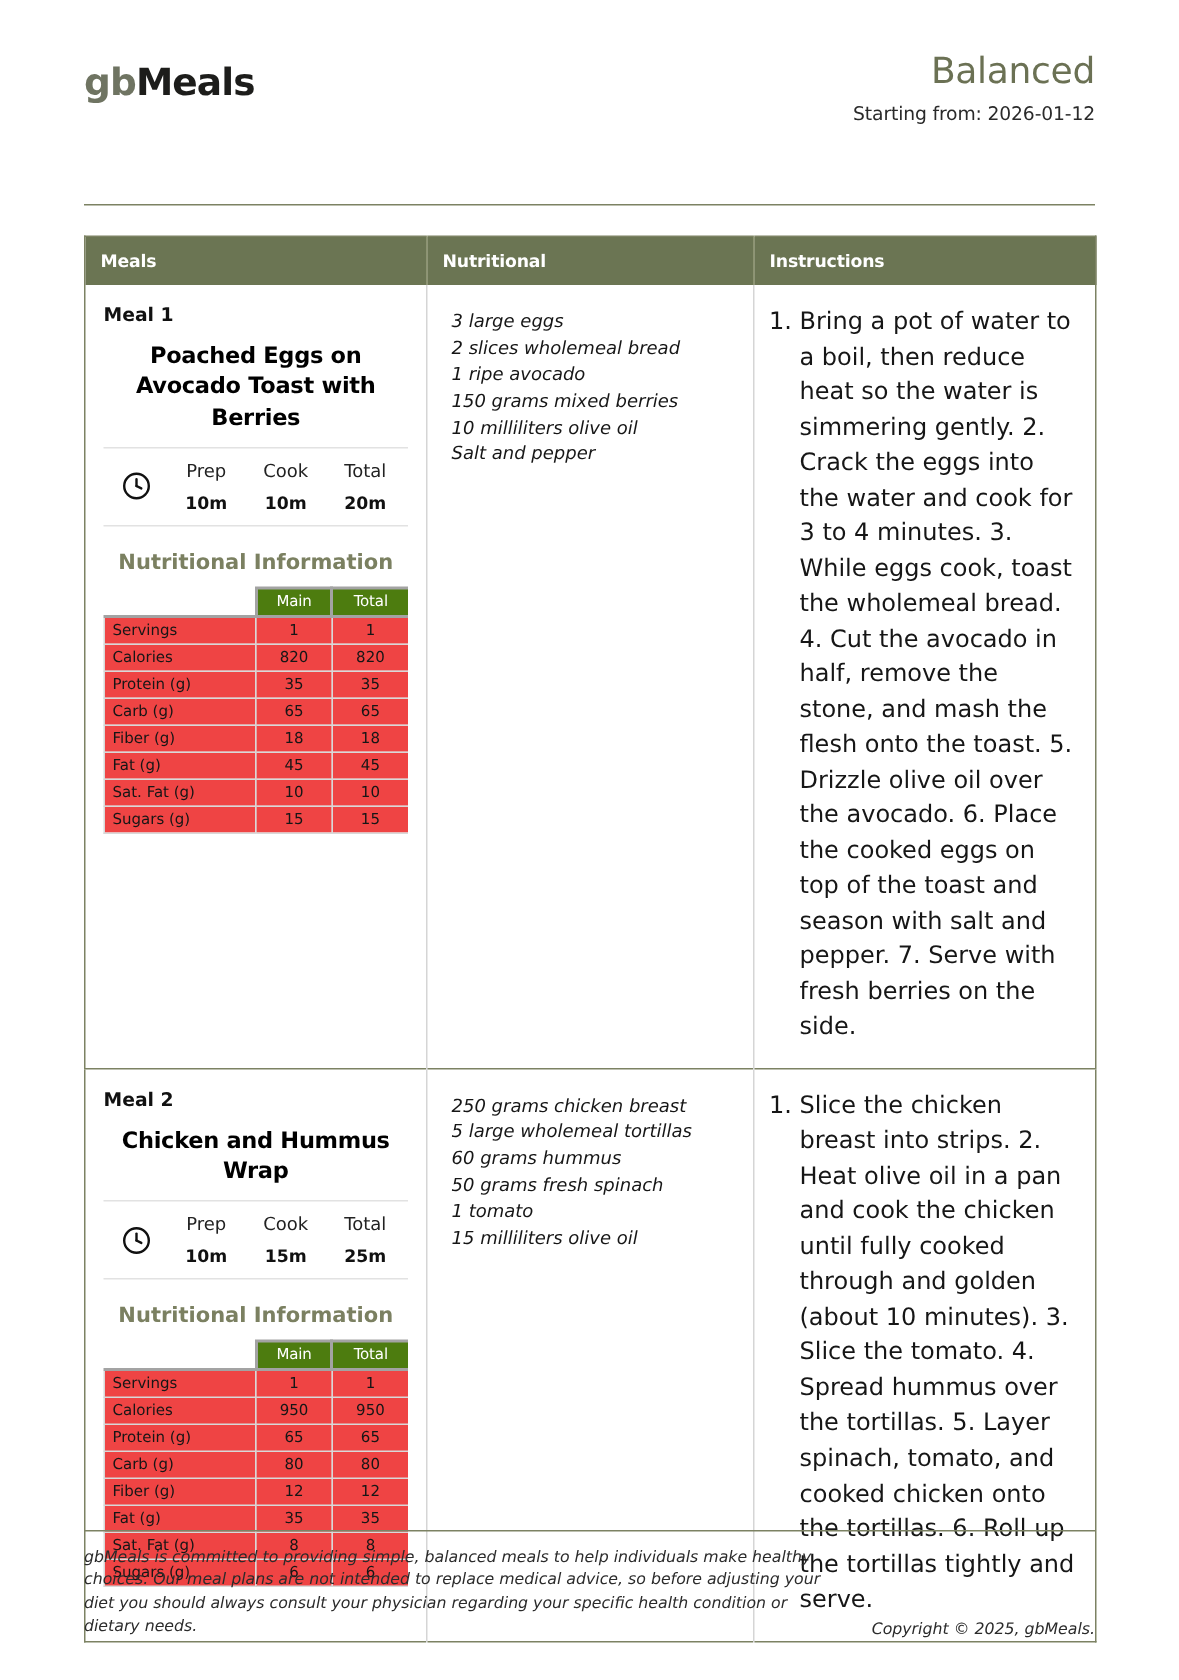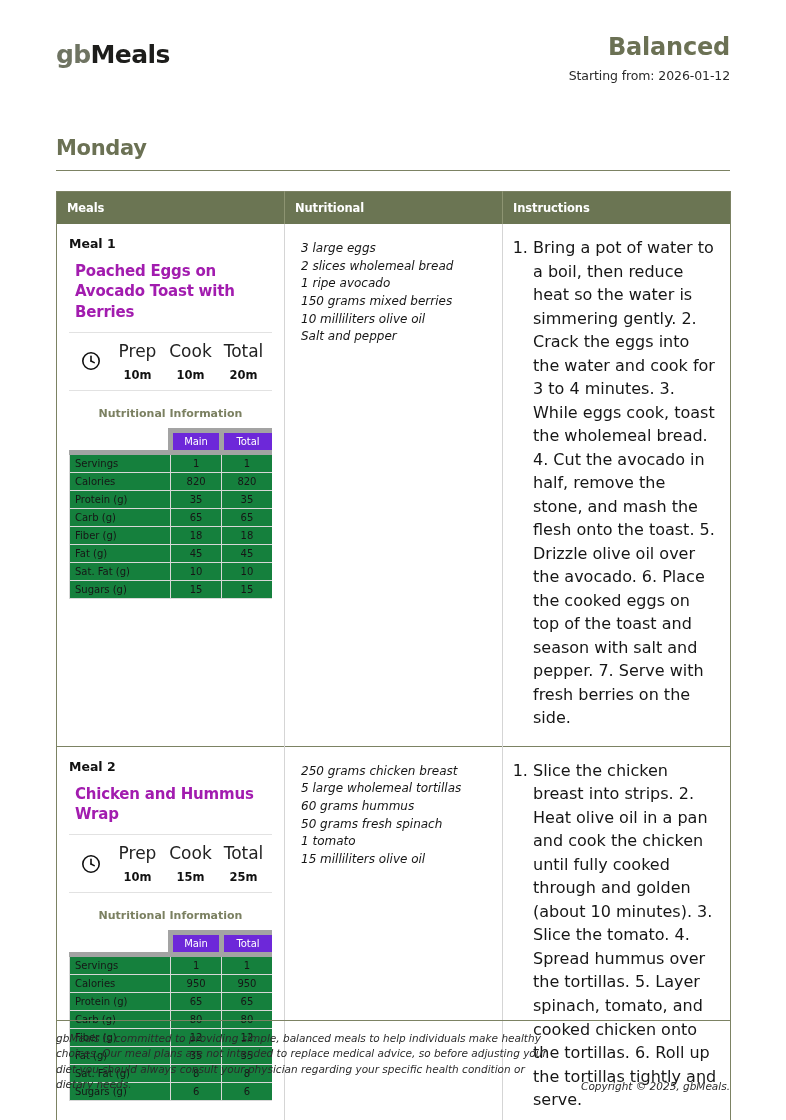--- a/index.html
+++ b/index.html
@@ -41,21 +41,21 @@
   }
   .logo .gb { color: #6f7462; }
   .logo .meals { color: #1d1d1b; }
 
   .header-right {
     text-align: right;
     padding-top: 3px;
   }
   .plan-title {
     font-size: 24px;
-    font-weight: 700;
+    font-weight: 400;
     color: #6b7154;
     line-height: 1.2;
     letter-spacing: -0.2px;
   }
   .plan-start {
     font-size: 12.5px;
     color: #2a2a2a;
     margin-top: 6px;
     letter-spacing: -0.1px;
   }
@@ -110,24 +110,24 @@
   .col-ins { width: 228px; }
 
   
   .meal-label {
     font-size: 12.5px;
     font-weight: 700;
     color: #111111;
     margin-bottom: 10px;
   }
   .meal-title {
-    text-align: left;
+    text-align: center;
     font-size: 15px;
     font-weight: 700;
-    color: #a21caf;
+    color: #000000;
     line-height: 1.35;
     padding: 0 6px 10px 6px;
     letter-spacing: -0.2px;
   }
   .timing {
     border-top: 1px solid #e2e2e2;
     border-bottom: 1px solid #e2e2e2;
     padding: 8px 2px 8px 2px;
     display: flex;
     align-items: center;
@@ -140,64 +140,64 @@
   }
   .time-cols {
     flex: 1;
     display: flex;
   }
   .time-col {
     flex: 1;
     text-align: center;
   }
   .time-col .lbl {
-    font-size: 17px;
+    font-size: 12px;
     color: #222222;
     display: block;
   }
   .time-col .val {
     font-size: 11.5px;
     font-weight: 700;
     color: #111111;
     display: block;
     margin-top: 7px;
   }
 
   .nutri-heading {
     text-align: center;
-    font-size: 11px;
+    font-size: 14px;
     font-weight: 700;
     color: #7b8061;
     margin: 16px 0 8px 0;
   }
   .nutri-table {
     width: 100%;
     border-collapse: collapse;
     table-layout: fixed;
   }
   .nutri-table th {
-    background: #6d28d9;
+    background: #4d7c0f;
     color: #ffffff;
     font-size: 10px;
     font-weight: 400;
     text-align: center;
     padding: 3px 2px;
-    border: 5px solid #a3a3a3;
+    border: 2px solid #a3a3a3;
   }
   .nutri-table th.blank {
     background: #ffffff;
     border-left: none;
     border-top: none;
   }
   .nutri-table td {
     font-size: 10px;
     padding: 3px 5px;
     border: 1px solid #d8d8d8;
     color: #161616;
-    background: #15803d;
+    background: #ef4444;
   }
   .nutri-table td.num {
     text-align: center;
   }
   .nutri-col-label { width: 50%; }
   .nutri-col-val { width: 25%; }
 
   
   .ing-list {
     margin: 4px;
@@ -259,21 +259,20 @@
     <div class="logo">
       <span class="gb">gb</span><span class="meals">Meals</span>
     </div>
     <div class="header-right">
       <div class="plan-title">Balanced</div>
       <div class="plan-start">Starting from: 2026-01-12</div>
     </div>
   </div>
 
   <div class="day-block">
-    <div class="day-name">Monday</div>
     <div class="day-rule"></div>
   </div>
 
   <table class="meal-table">
     <colgroup>
       <col class="col-meals">
         <col class="col-ing">
         <col class="col-ins">
     </colgroup>
     <thead>

